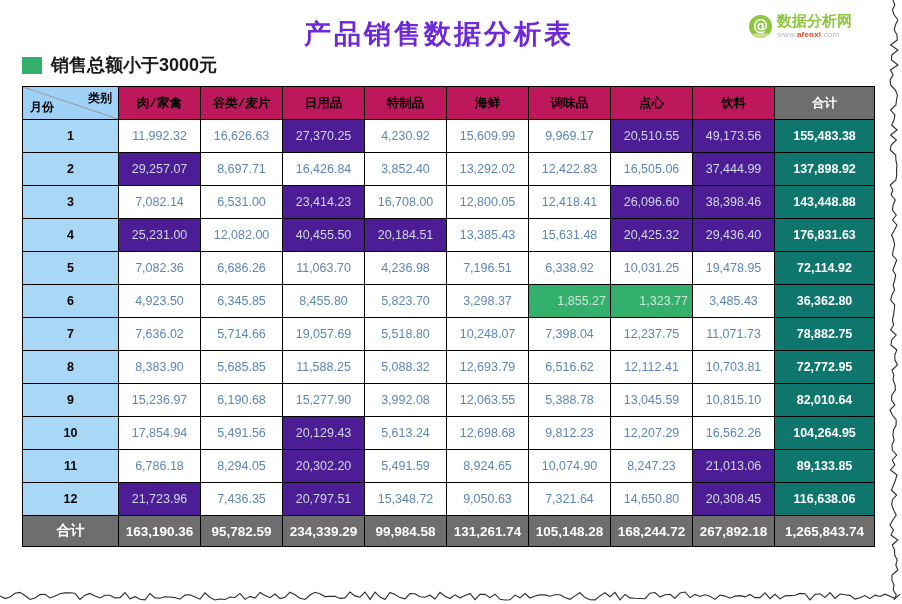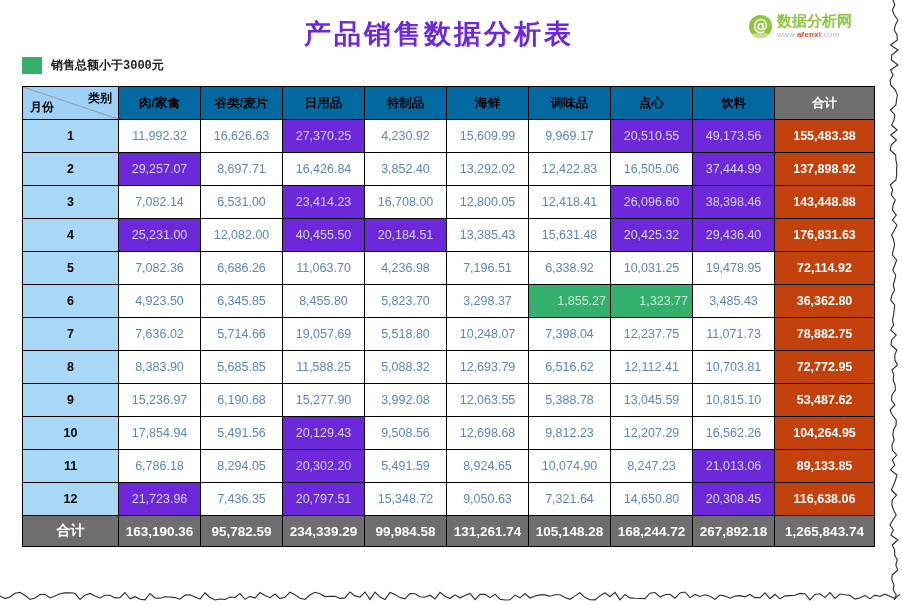--- a/index.html
+++ b/index.html
@@ -115,24 +115,24 @@
     display: flex;
     align-items: center;
     padding-left: 22px;
     height: 26px;
     gap: 10px;
   }
   .legend-item { display: flex; align-items: center; gap: 9px; }
   .legend-item + .legend-item { margin-left: 16px; }
   .swatch { width: 20px; height: 17px; display: inline-block; }
   .legend-label {
-    font-size: 12px;
+    font-size: 18px;
     font-weight: bold;
     color: #1a1a1a;
-    font-family: Liberation Mono, monospace;
+    font-family: Liberation Sans, sans-serif;
   }
 
   
   .table-wrap {
     margin: 8px 0 0 14px;
     width: 850px;
     padding-left: 8px;
   }
   table.sales {
     border-collapse: collapse;
@@ -177,26 +177,26 @@
     font-weight: bold;
     color: #000;
     font-family: "DejaVu Sans", "Liberation Sans", sans-serif;
   }
   th.corner svg {
     position: absolute;
     left: 0; top: 0;
     width: 100%; height: 100%;
   }
   th.cat {
-    background: #0369a1;
+    background: #be185d;
     color: #000000;
     font-weight: bold;
     font-size: 13px;
     height: 42px;
-    font-family: Liberation Sans, sans-serif;
+    font-family: Liberation Mono, monospace;
   }
   th.grand {
     background: #6e6e6e;
     color: #ffffff;
     font-weight: bold;
     font-size: 13px;
     height: 42px;
     font-family: "DejaVu Sans", "Liberation Sans", sans-serif;
   }
 
@@ -206,24 +206,24 @@
     font-weight: bold;
     font-size: 13px;
   }
   td.val {
     background: #ffffff;
     color: #5e86b6;
     font-weight: normal;
     font-size: 13px;
     font-family: "Liberation Sans", "DejaVu Sans", sans-serif;
   }
-  td.val.hi-orange { background: #6d28d9; color: #cfd9e6; }
+  td.val.hi-orange { background: #4c1d95; color: #cfd9e6; }
   td.val.hi-green  { background: #34b06d; color: #cfe6da; text-align: right; }
   td.rowtotal {
-    background: #c2410c;
+    background: #0f766e;
     color: #ffffff;
     font-weight: bold;
     font-size: 13.5px;
   }
   tr.footer td {
     background: #6e6e6e;
     color: #ffffff;
     font-weight: bold;
     font-size: 13.5px;
     height: 30px;
@@ -394,28 +394,28 @@
           <tr>
             <td class="month">9</td>
             <td class="val">15,236.97</td>
             <td class="val">6,190.68</td>
             <td class="val">15,277.90</td>
             <td class="val">3,992.08</td>
             <td class="val">12,063.55</td>
             <td class="val">5,388.78</td>
             <td class="val">13,045.59</td>
             <td class="val">10,815.10</td>
-            <td class="rowtotal">53,487.62</td>
+            <td class="rowtotal">82,010.64</td>
           </tr>
           <tr>
             <td class="month">10</td>
             <td class="val">17,854.94</td>
             <td class="val">5,491.56</td>
             <td class="val hi-orange">20,129.43</td>
-            <td class="val">9,508.56</td>
+            <td class="val">5,613.24</td>
             <td class="val">12,698.68</td>
             <td class="val">9,812.23</td>
             <td class="val">12,207.29</td>
             <td class="val">16,562.26</td>
             <td class="rowtotal">104,264.95</td>
           </tr>
           <tr>
             <td class="month">11</td>
             <td class="val">6,786.18</td>
             <td class="val">8,294.05</td>

